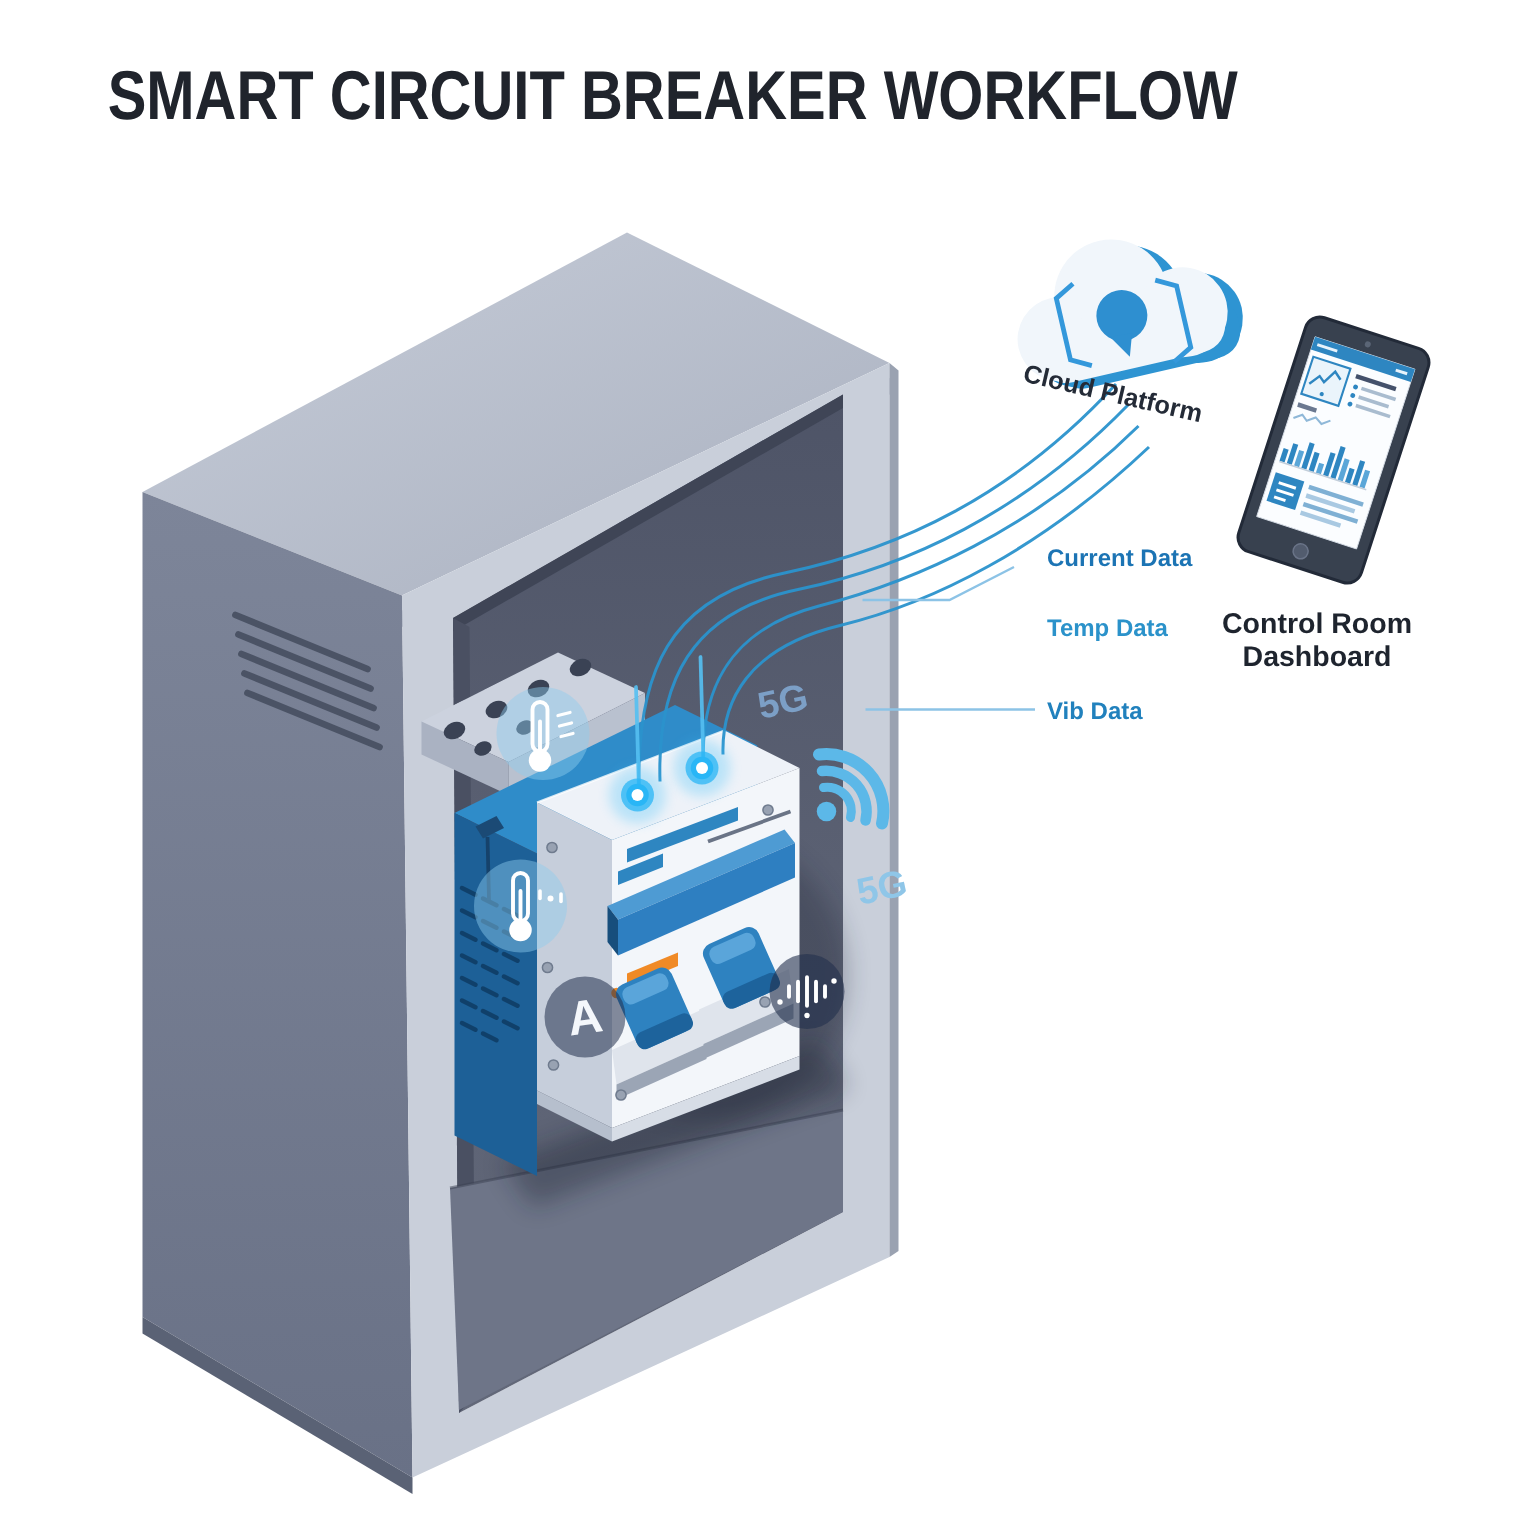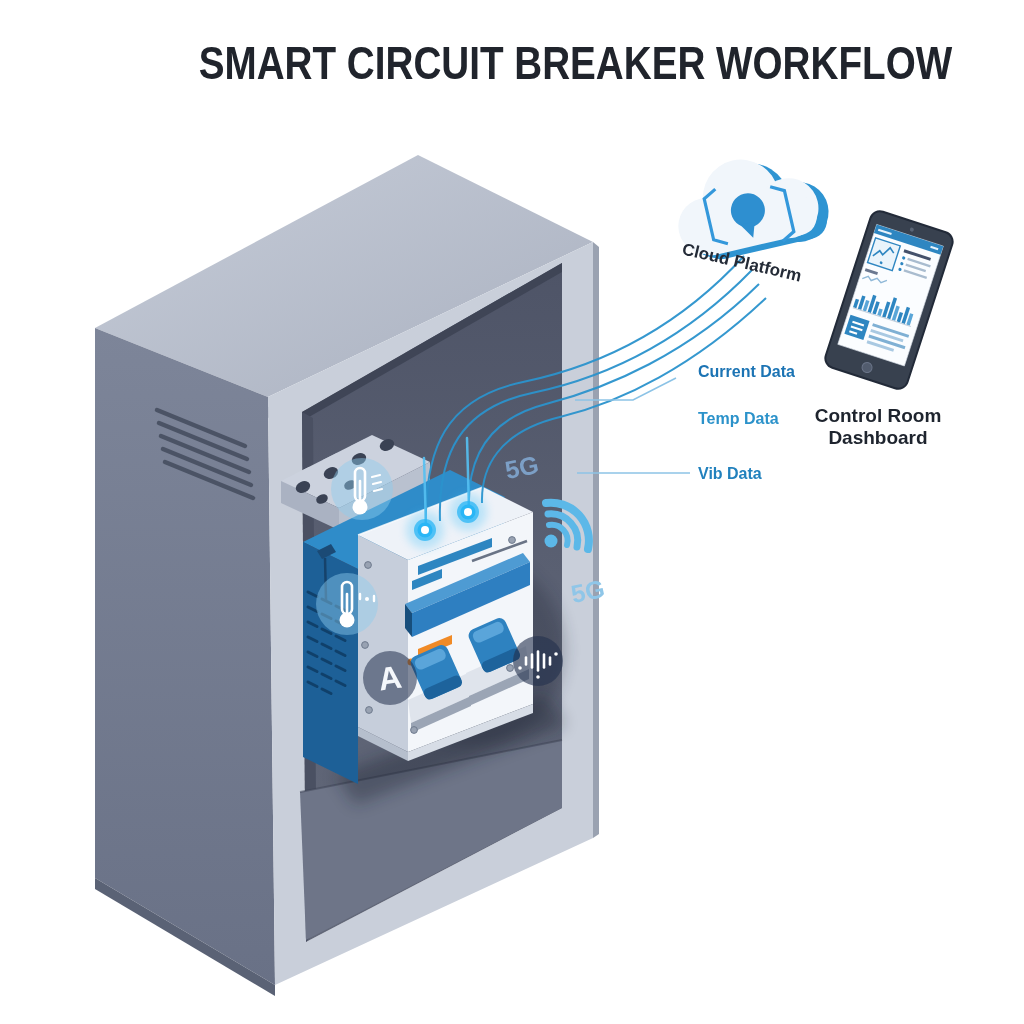--- a/index.html
+++ b/index.html
@@ -1,18 +1,18 @@
 <!DOCTYPE html>
 <html><head>
 <meta charset="utf-8">
 <style>
   html,body{margin:0;padding:0;background:#ffffff;}
   .stage{position:relative;width:1024px;height:1024px;background:#ffffff;overflow:hidden;
          font-family:"Liberation Sans",sans-serif;}
-  .title{position:absolute;top:36px;left:0;width:1024px;text-align:right;}
+  .title{position:absolute;top:36px;left:0;width:1024px;text-align:left;}
   .title span{display:inline-block;font-size:46px;font-weight:800;color:#20242c;
               letter-spacing:0px;transform:scaleX(0.84);transform-origin:center;white-space:nowrap;}
   svg text{font-family:"Liberation Sans",sans-serif;}
   .stream-label{font-weight:bold;font-size:16px;}
   .tag5g{font-weight:bold;font-size:25px;}
 </style>
 </head>
 <body>
 
 <div class="stage">

